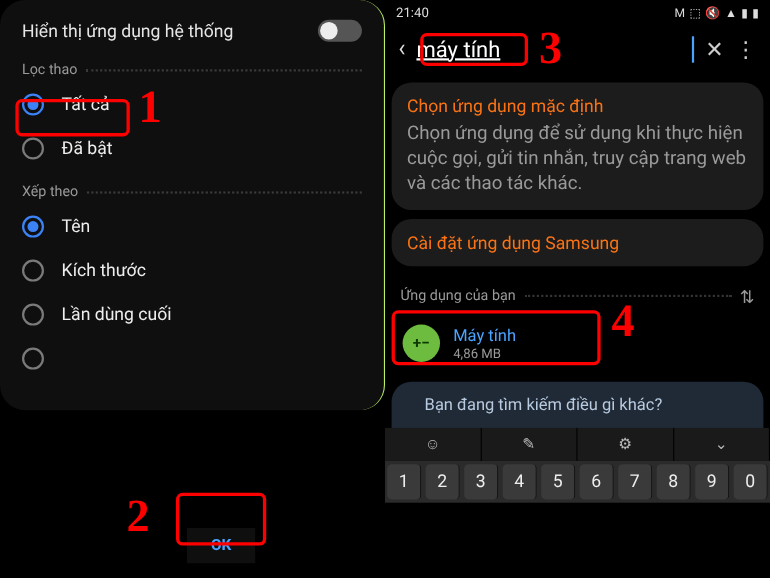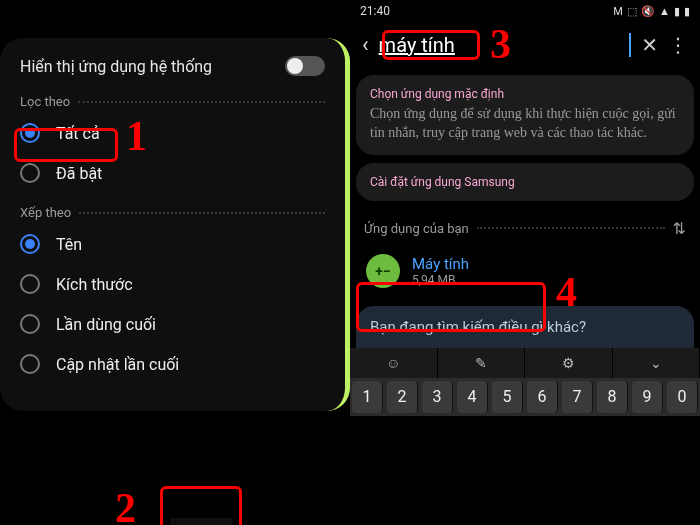--- a/index.html
+++ b/index.html
@@ -11,21 +11,21 @@
     background: #000;
     overflow: hidden;
   }
   .pane {
     height: 373px;
     background: #0f0f0f;
     color: #eee;
     position: relative;
     border-radius: 23px;
   }
-  .left { width: 350px; border-right: 5px solid #bef264; margin-top: 38px; }
+  .left { width: 350px; border-right: 1px solid #bef264; }
   .right { width: 350px; background: #000; }
 
   
   .header-row {
     display: flex; align-items: center; justify-content: space-between;
     padding: 18px 20px 6px 20px;
     font-size: 16px; color: #e6e6e6;
   }
   .toggle {
     width: 40px; height: 20px; border-radius: 10px;
@@ -40,21 +40,21 @@
   .section-label {
     display: flex; align-items: center; gap: 8px;
     padding: 12px 20px 4px 20px;
     color: #9a9a9a; font-size: 13px;
   }
   .section-label .dots {
     flex: 1; border-bottom: 2px dotted #3a3a3a;
   }
 
   .radio-row {
-    display: flex; align-items: center; gap: 16px;
+    display: flex; align-items: flex-start; gap: 16px;
     padding: 10px 20px;
     font-size: 16px;
   }
   .radio-circle {
     width: 20px; height: 20px; border-radius: 50%;
     border: 2px solid #7a7a7a;
     display: flex; align-items: center; justify-content: center;
   }
   .radio-circle.on { border-color: #3b82f6; }
   .radio-circle.on::after {
@@ -100,22 +100,22 @@
     text-decoration: underline;
     border-right: 2px solid #4aa3ff; padding-right: 2px;
   }
   .xicon { color: #ccc; font-size: 20px; }
   .menu-dots { color: #ccc; font-size: 20px; }
 
   .card {
     margin: 8px 6px; padding: 12px 14px;
     background: #1c1c1c; border-radius: 18px;
   }
-  .card-title { font-size: 12px; color: #f9a8d4; }
-  .card-sub { font-size: 14px; color: #9a9a9a; margin-top: 4px; line-height: 1.35; font-family: Liberation Serif, serif; }
+  .card-title { font-size: 16px; color: #f97316; }
+  .card-sub { font-size: 17px; color: #9a9a9a; margin-top: 4px; line-height: 1.35; }
 
   .apps-header {
     display: flex; align-items: center; gap: 8px;
     padding: 10px 14px 4px 14px;
     color: #9a9a9a; font-size: 13px;
   }
   .apps-header .dots { flex: 1; border-bottom: 2px dotted #333; }
   .sort-icon { color: #9a9a9a; font-size: 16px; }
 
   .app-row {
@@ -125,21 +125,21 @@
   }
   .app-icon {
     width: 34px; height: 34px; border-radius: 50%;
     background: #6dbb3f; display: flex; align-items: center; justify-content: center;
     font-size: 14px; color: #0e3a00; font-weight: 700;
   }
   .app-name { color: #4aa3ff; font-size: 15px; }
   .app-size { color: #9a9a9a; font-size: 12px; }
 
   .suggest-card {
-    margin: 10px 6px 0 6px; padding: 12px 14px;
+    margin: 10px 6px 0 6px; padding: 12px 30px;
     background: #202a36; border-radius: 18px 18px 0 0;
     color: #b9cbe0; font-size: 15px;
   }
 
   .kb-row {
     display: flex; height: 30px;
     background: #1a1a1a;
   }
   .kb-row .kcell {
     flex: 1; display: flex; align-items: center; justify-content: center;
@@ -153,21 +153,21 @@
 </head>
 <body>
 
 <div class="pane left">
   <div class="header-row">
     <span>Hiển thị ứng dụng hệ thống</span>
     <div class="toggle"></div>
   </div>
 
   <div class="section-label">
-    <span>Lọc theo</span>
+    <span>Lọc thao</span>
     <span class="dots"></span>
   </div>
 
   <div class="radio-row">
     <span class="radio-circle on"></span>
     <span>Tất cả</span>
   </div>
   <div class="radio-row">
     <span class="radio-circle"></span>
     <span>Đã bật</span>
@@ -185,21 +185,20 @@
   <div class="radio-row">
     <span class="radio-circle"></span>
     <span>Kích thước</span>
   </div>
   <div class="radio-row">
     <span class="radio-circle"></span>
     <span>Lần dùng cuối</span>
   </div>
   <div class="radio-row">
     <span class="radio-circle"></span>
-    <span>Cập nhật lần cuối</span>
   </div>
 
   <div class="ok-btn">OK</div>
 
   <div class="callout-box" style="left:14px; top:90px; width:104px; height:34px;"></div>
   <div class="callout-num" style="left:126px; top:74px;">1</div>
 
   <div class="callout-box" style="left:160px; top:448px; width:82px; height:48px;"></div>
   <div class="callout-num" style="left:115px; top:446px;">2</div>
 </div>
@@ -238,21 +237,21 @@
     <span class="dots"></span>
     <span class="sort-icon">⇅</span>
   </div>
 
   <div class="app-row">
     <div class="app-icon">
       <span>+−</span>
     </div>
     <div>
       <div class="app-name">Máy tính</div>
-      <div class="app-size">5,94 MB</div>
+      <div class="app-size">4,86 MB</div>
     </div>
   </div>
 
   <div class="suggest-card">
     <span>Bạn đang tìm kiếm điều gì khác?</span>
   </div>
 
   <div class="kb-row">
     <div class="kcell">☺</div>
     <div class="kcell">✎</div>

